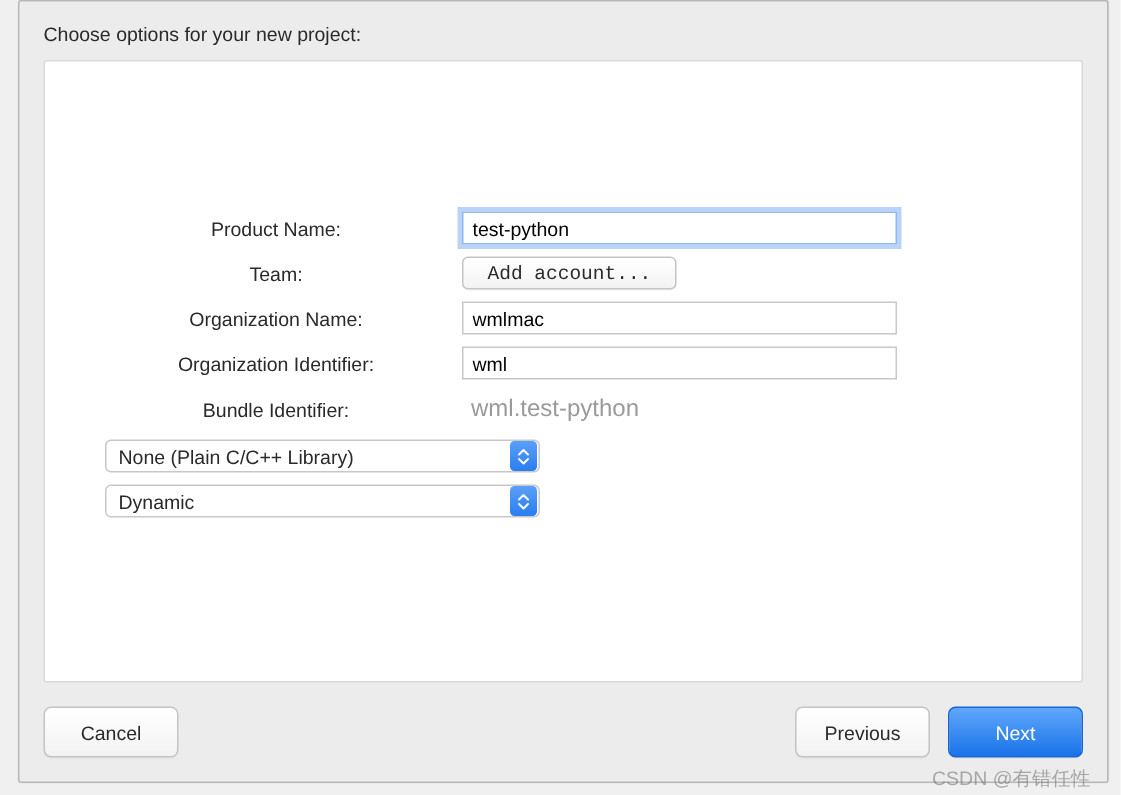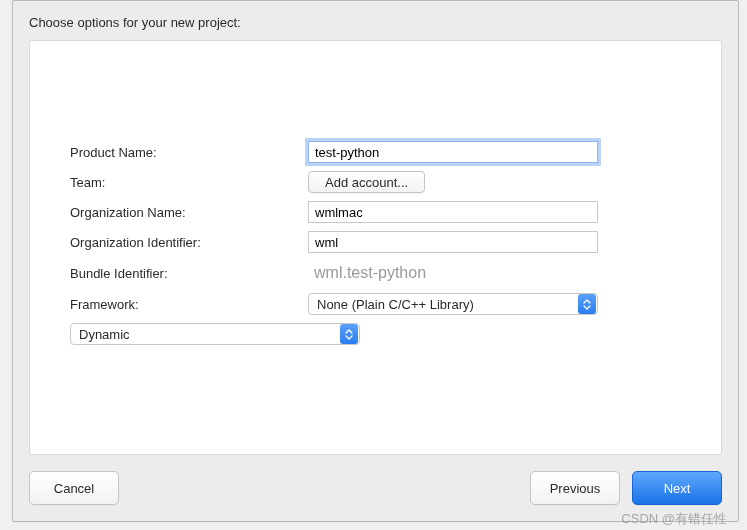--- a/index.html
+++ b/index.html
@@ -38,21 +38,21 @@
       border-radius: 2px;
       padding: 100px 40px 20px 40px;
     }
     .form-row {
       display: flex;
       align-items: center;
       margin-bottom: 8px;
     }
     .form-label {
       width: 238px;
-      text-align: left;
+      text-align: center;
       padding-right: 10px;
       color: #2a2a2a;
       font-size: 13px;
     }
     .form-control {
       width: 290px;
     }
     input[type="text"] {
       width: 100%;
       height: 22px;
@@ -69,21 +69,21 @@
     }
     .mac-button {
       height: 22px;
       padding: 0 16px;
       font-size: 13px;
       background: linear-gradient(#ffffff, #f3f3f3);
       border: 1px solid #c4c4c4;
       border-radius: 4px;
       color: #2a2a2a;
       cursor: pointer;
-      font-family: Liberation Sans, sans-serif;
+      font-family: Liberation Mono, monospace;
       box-shadow: 0 1px 0 rgba(0,0,0,0.03);
     }
     .readonly-value {
       color: #9a9a9a;
       font-size: 16px;
       padding: 3px 6px;
       display: block;
     }
     .select-wrap {
       position: relative;
@@ -189,21 +189,20 @@
     </div>
 
     <div class="form-row">
       <div class="form-label">Bundle Identifier:</div>
       <div class="form-control">
         <span class="readonly-value">wml.test-python</span>
       </div>
     </div>
 
     <div class="form-row">
-      <div class="form-label">Framework:</div>
       <div class="select-wrap">
         <span class="select-value">None (Plain C/C++ Library)</span>
         <span class="select-arrows">
           <svg width="8" height="5" viewBox="0 0 8 5">
               <path d="M1 4 L4 1 L7 4" stroke="#fff" stroke-width="1.3" fill="none" stroke-linecap="round" stroke-linejoin="round"></path>
             </svg>
           <svg width="8" height="5" viewBox="0 0 8 5">
               <path d="M1 1 L4 4 L7 1" stroke="#fff" stroke-width="1.3" fill="none" stroke-linecap="round" stroke-linejoin="round"></path>
             </svg>
         </span>

